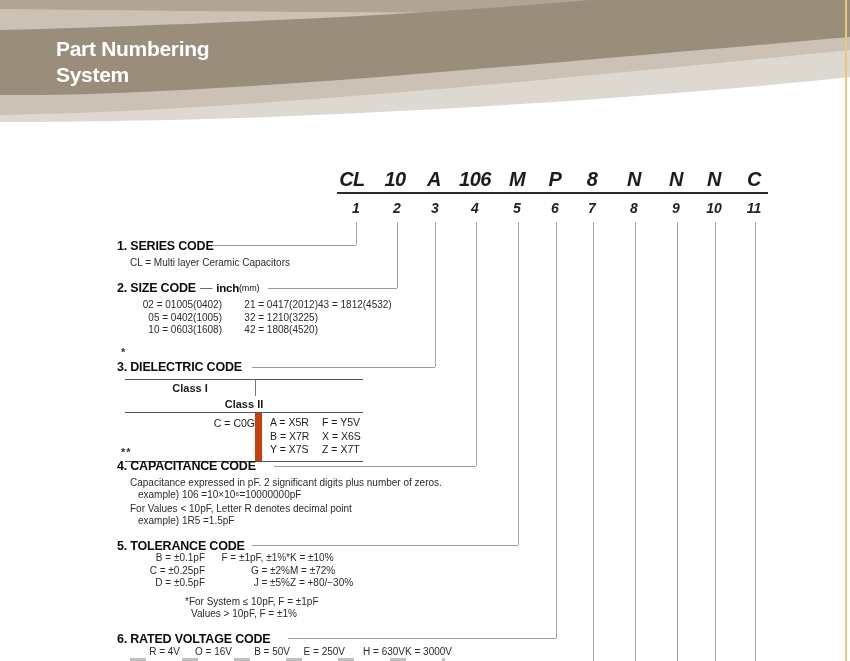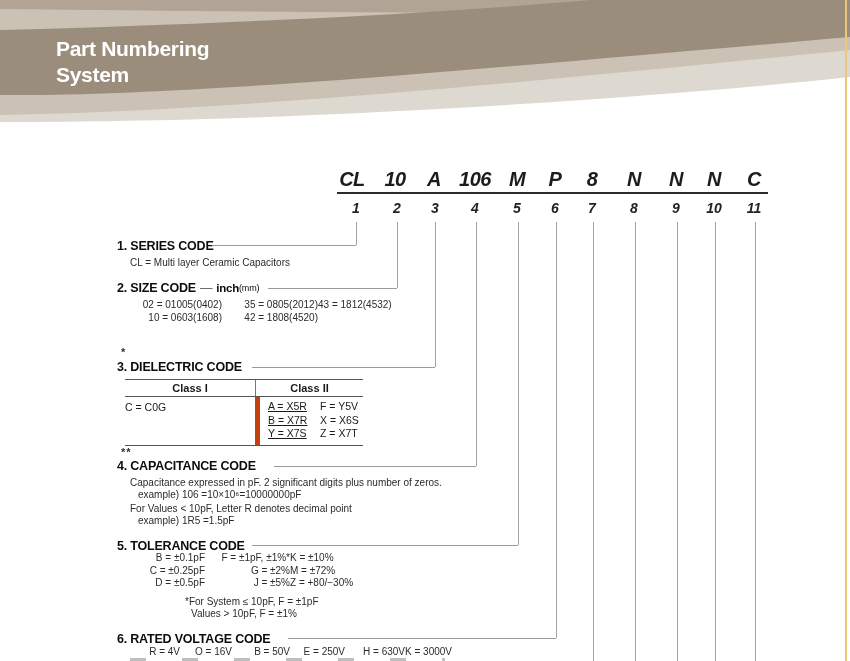--- a/index.html
+++ b/index.html
@@ -50,29 +50,29 @@
   .dash{margin:0 4px;font-weight:normal;color:#555;}
   .inch{font-weight:bold;font-size:11.5px;}
   .mm{font-size:9px;font-weight:normal;position:relative;top:-1px;}
 
   
   #diel-table{
     position:absolute;left:125px;top:379px;width:238px;
     border-top:1px solid #555;border-bottom:1px solid #555;
     font-size:10.5px;
   }
-  #diel-head{display:flex;border-bottom:1px solid #555;font-weight:bold;font-size:11px;}
+  #diel-head{display:flex;border-bottom:1px solid #555;font-weight:bold;font-size:11px;flex-direction:column;}
   #diel-head div{padding:2px 0;text-align:center;}
   #diel-c1h{width:130px;border-right:1px solid #777;}
   #diel-c2h{flex:1;}
   #diel-body{display:flex;}
-  #diel-c1v{width:130px;border-right:5px solid #c2410c;text-align:left;padding-top:4px;}
+  #diel-c1v{width:130px;border-right:7px solid #c2410c;text-align:right;padding-top:4px;}
   #diel-c2v{flex:1;padding:3px 0 4px 8px;}
   .diel-pair{display:flex;line-height:13.5px;}
-  .diel-pair span:first-child{width:52px;text-decoration:underline;}
+  .diel-pair span:first-child{width:52px;}
 
   
   .tol-row{display:flex;line-height:12.5px;}
   .tol-row span{display:inline-block;white-space:nowrap;}
   .tol-c0{width:72px;} .tol-c1{width:85px;}
 
   
   #volt-row{display:flex;}
   #volt-row span{display:inline-block;white-space:nowrap;}
   .v0{width:50px;}.v1{width:52px;}.v2{width:58px;}.v3{width:55px;}.v4{width:60px;}
@@ -148,22 +148,26 @@
   <div class="connector" style="left:212px;top:245px;width:144px"></div>
   <div class="abs body-10" style="left:130px;top:257px">CL = Multi layer Ceramic Capacitors</div>
 
   <div class="sec-title" style="left:117px;top:281px">
     <span>2. SIZE CODE</span><span class="dash">—</span><span class="inch">inch</span><span class="mm">(mm)</span>
   </div>
   <div class="connector" style="left:268px;top:288px;width:129px"></div>
   <div class="abs body-10" style="left:130px;top:299px;line-height:12.5px">
     <div class="size-row">
       <span class="size-c0">02 = 01005(0402)</span>
-      <span class="size-c1">35 = 0805(2012)</span>
+      <span class="size-c1">21 = 0417(2012)</span>
       <span>43 = 1812(4532)</span>
+    </div>
+    <div class="size-row">
+      <span class="size-c0">05 = 0402(1005)</span>
+      <span class="size-c1">32 = 1210(3225)</span>
     </div>
     <div class="size-row">
       <span class="size-c0">10 = 0603(1608)</span>
       <span class="size-c1">42 = 1808(4520)</span>
     </div>
   </div>
 
   <div class="marker" style="left:121px;top:346px">*</div>
   <div class="sec-title" style="left:117px;top:360px">3. DIELECTRIC CODE</div>
   <div class="connector" style="left:252px;top:367px;width:183px"></div>

